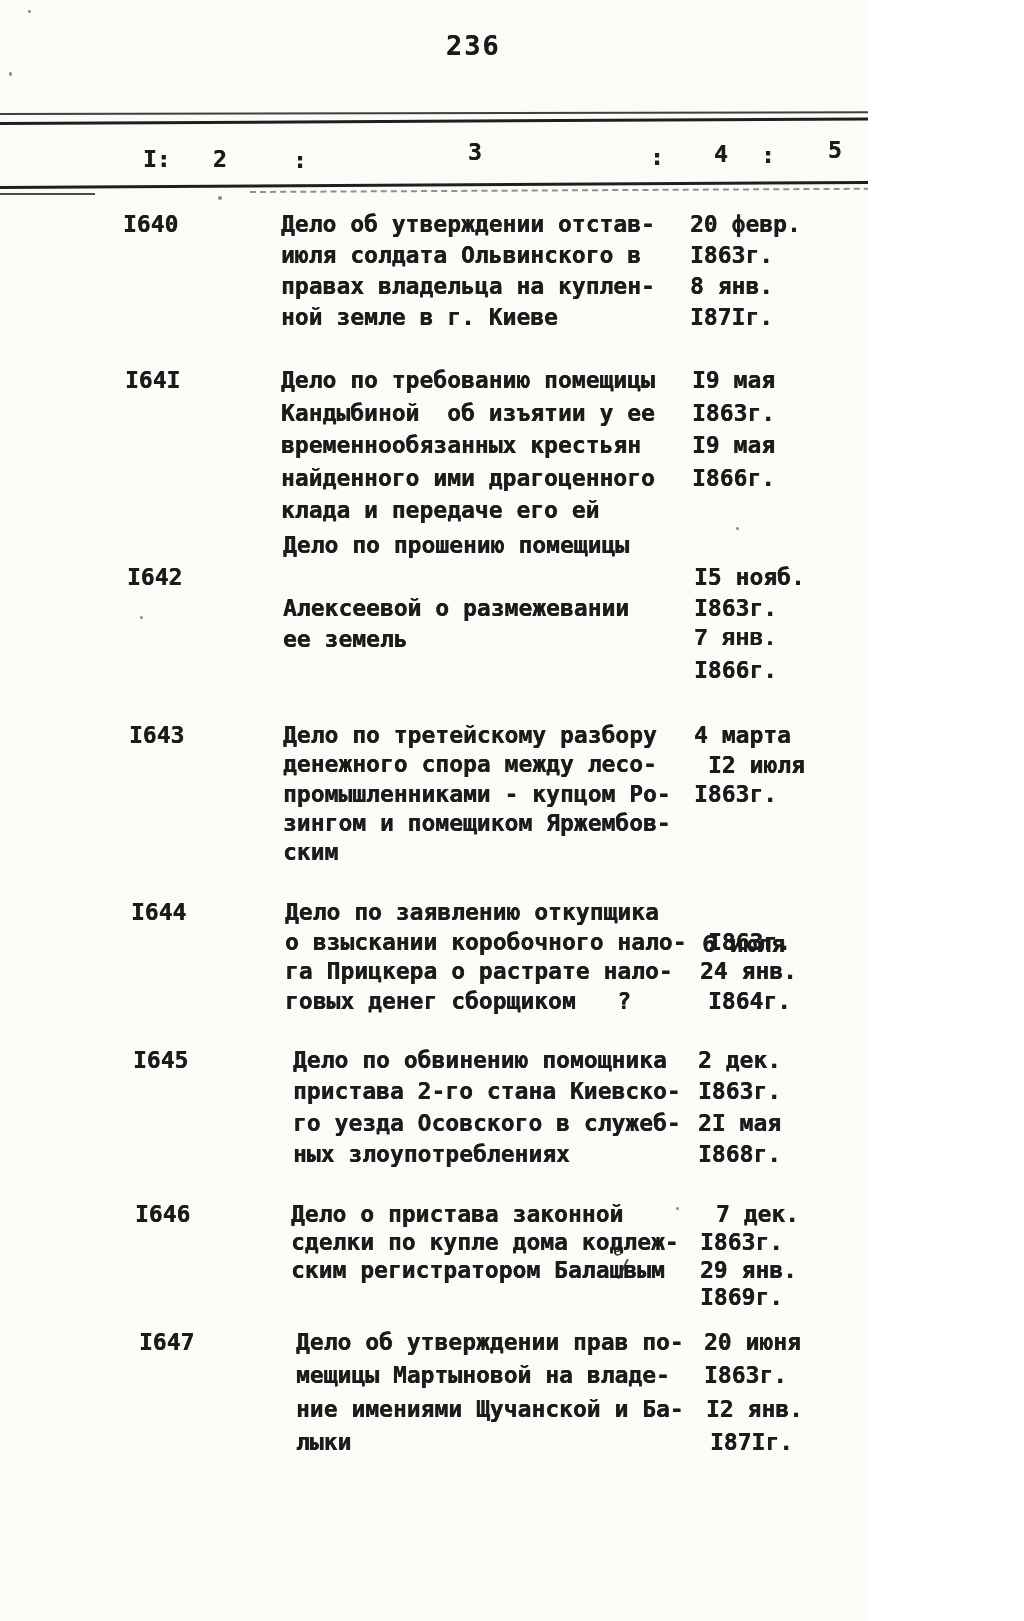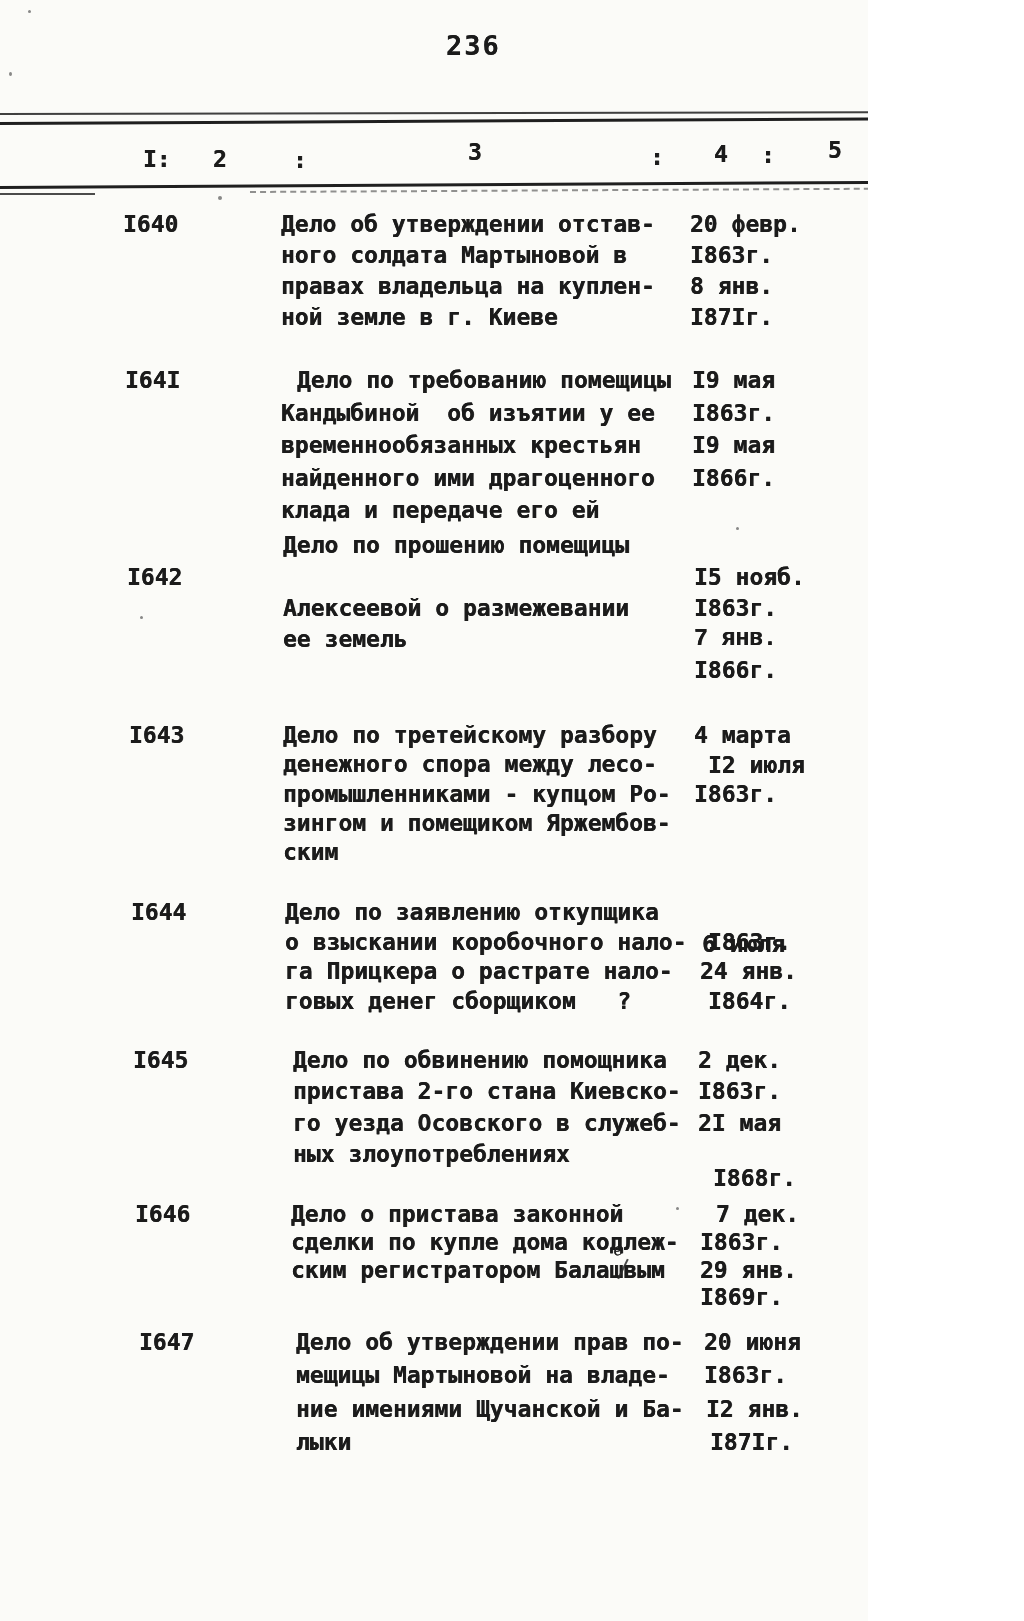--- a/index.html
+++ b/index.html
@@ -55,31 +55,31 @@
       <span class="tline" style="left: 714px; top: 141px;">4</span>
       <span class="tline" style="left: 761px; top: 142px;">:</span>
       <span class="tline" style="left: 828px; top: 137px;">5</span>
       <span class="tline" style="left: 875px; top: 139px;">:</span>
       <span class="tline" style="left: 913px; top: 137px;">6</span>
     </div>
   <div id="entries">
       <div>
         <span class="tline" style="left: 123px; top: 211px;">I640</span>
         <span class="tline" style="left: 281px; top: 211px;">Дело об утверждении отстав-</span>
-        <span class="tline" style="left: 281px; top: 242px;">ного солдата Мартыновой в</span>
+        <span class="tline" style="left: 281px; top: 242px;">июля солдата Ольвинского в</span>
         <span class="tline" style="left: 281px; top: 273px;">правах владельца на куплен-</span>
         <span class="tline" style="left: 281px; top: 304px;">ной земле в г. Киеве</span>
         <span class="tline" style="left: 690px; top: 211px;">20 февр.</span>
         <span class="tline" style="left: 690px; top: 242px;">I863г.</span>
         <span class="tline" style="left: 690px; top: 273px;">8 янв.</span>
         <span class="tline" style="left: 690px; top: 304px;">I87Iг.</span>
       </div>
       <div>
         <span class="tline" style="left: 125px; top: 367px;">I64I</span>
-        <span class="tline" style="left: 281px; top: 367px; margin-left: 16px;">Дело по требованию помещицы</span>
+        <span class="tline" style="left: 281px; top: 367px;">Дело по требованию помещицы</span>
         <span class="tline" style="left: 281px; top: 399.5px;">Кандыбиной  об изъятии у ее</span>
         <span class="tline" style="left: 281px; top: 432px;">временнообязанных крестьян</span>
         <span class="tline" style="left: 281px; top: 464.5px;">найденного ими драгоценного</span>
         <span class="tline" style="left: 281px; top: 497px;">клада и передаче его ей</span>
         <span class="tline" style="left: 692px; top: 367px;">I9 мая</span>
         <span class="tline" style="left: 692px; top: 399.5px;">I863г.</span>
         <span class="tline" style="left: 692px; top: 432px;">I9 мая</span>
         <span class="tline" style="left: 692px; top: 464.5px;">I866г.</span>
       </div>
       <div>
@@ -116,21 +116,21 @@
       </div>
       <div>
         <span class="tline" style="left: 133px; top: 1047px;">I645</span>
         <span class="tline" style="left: 293px; top: 1047px;">Дело по обвинению помощника</span>
         <span class="tline" style="left: 293px; top: 1078.3px;">пристава 2-го стана Киевско-</span>
         <span class="tline" style="left: 293px; top: 1109.6px;">го уезда Осовского в служеб-</span>
         <span class="tline" style="left: 293px; top: 1140.9px;">ных злоупотреблениях</span>
         <span class="tline" style="left: 698px; top: 1047px;">2 дек.</span>
         <span class="tline" style="left: 698px; top: 1078.3px;">I863г.</span>
         <span class="tline" style="left: 698px; top: 1109.6px;">2I мая</span>
-        <span class="tline" style="left: 713px; top: 1140.9px; margin-top: 24px;">I868г.</span>
+        <span class="tline" style="left: 698px; top: 1140.9px;">I868г.</span>
       </div>
       <div>
         <span class="tline" style="left: 135px; top: 1201px;">I646</span>
         <span class="tline" style="left: 291px; top: 1201px;">Дело о пристава законной</span>
         <span class="tline" style="left: 291px; top: 1228.8px; text-align: center;">сделки по купле дома кодлеж-</span>
         <span class="tline" style="left: 291px; top: 1256.6px;">ским регистратором Балашвым</span>
         <span class="tline" style="left: 716px; top: 1201px;">7 дек.</span>
         <span class="tline" style="left: 700px; top: 1228.8px;">I863г.</span>
         <span class="tline" style="left: 700px; top: 1256.6px;">29 янв.</span>
         <span class="tline" style="left: 700px; top: 1284.4px;">I869г.</span>

